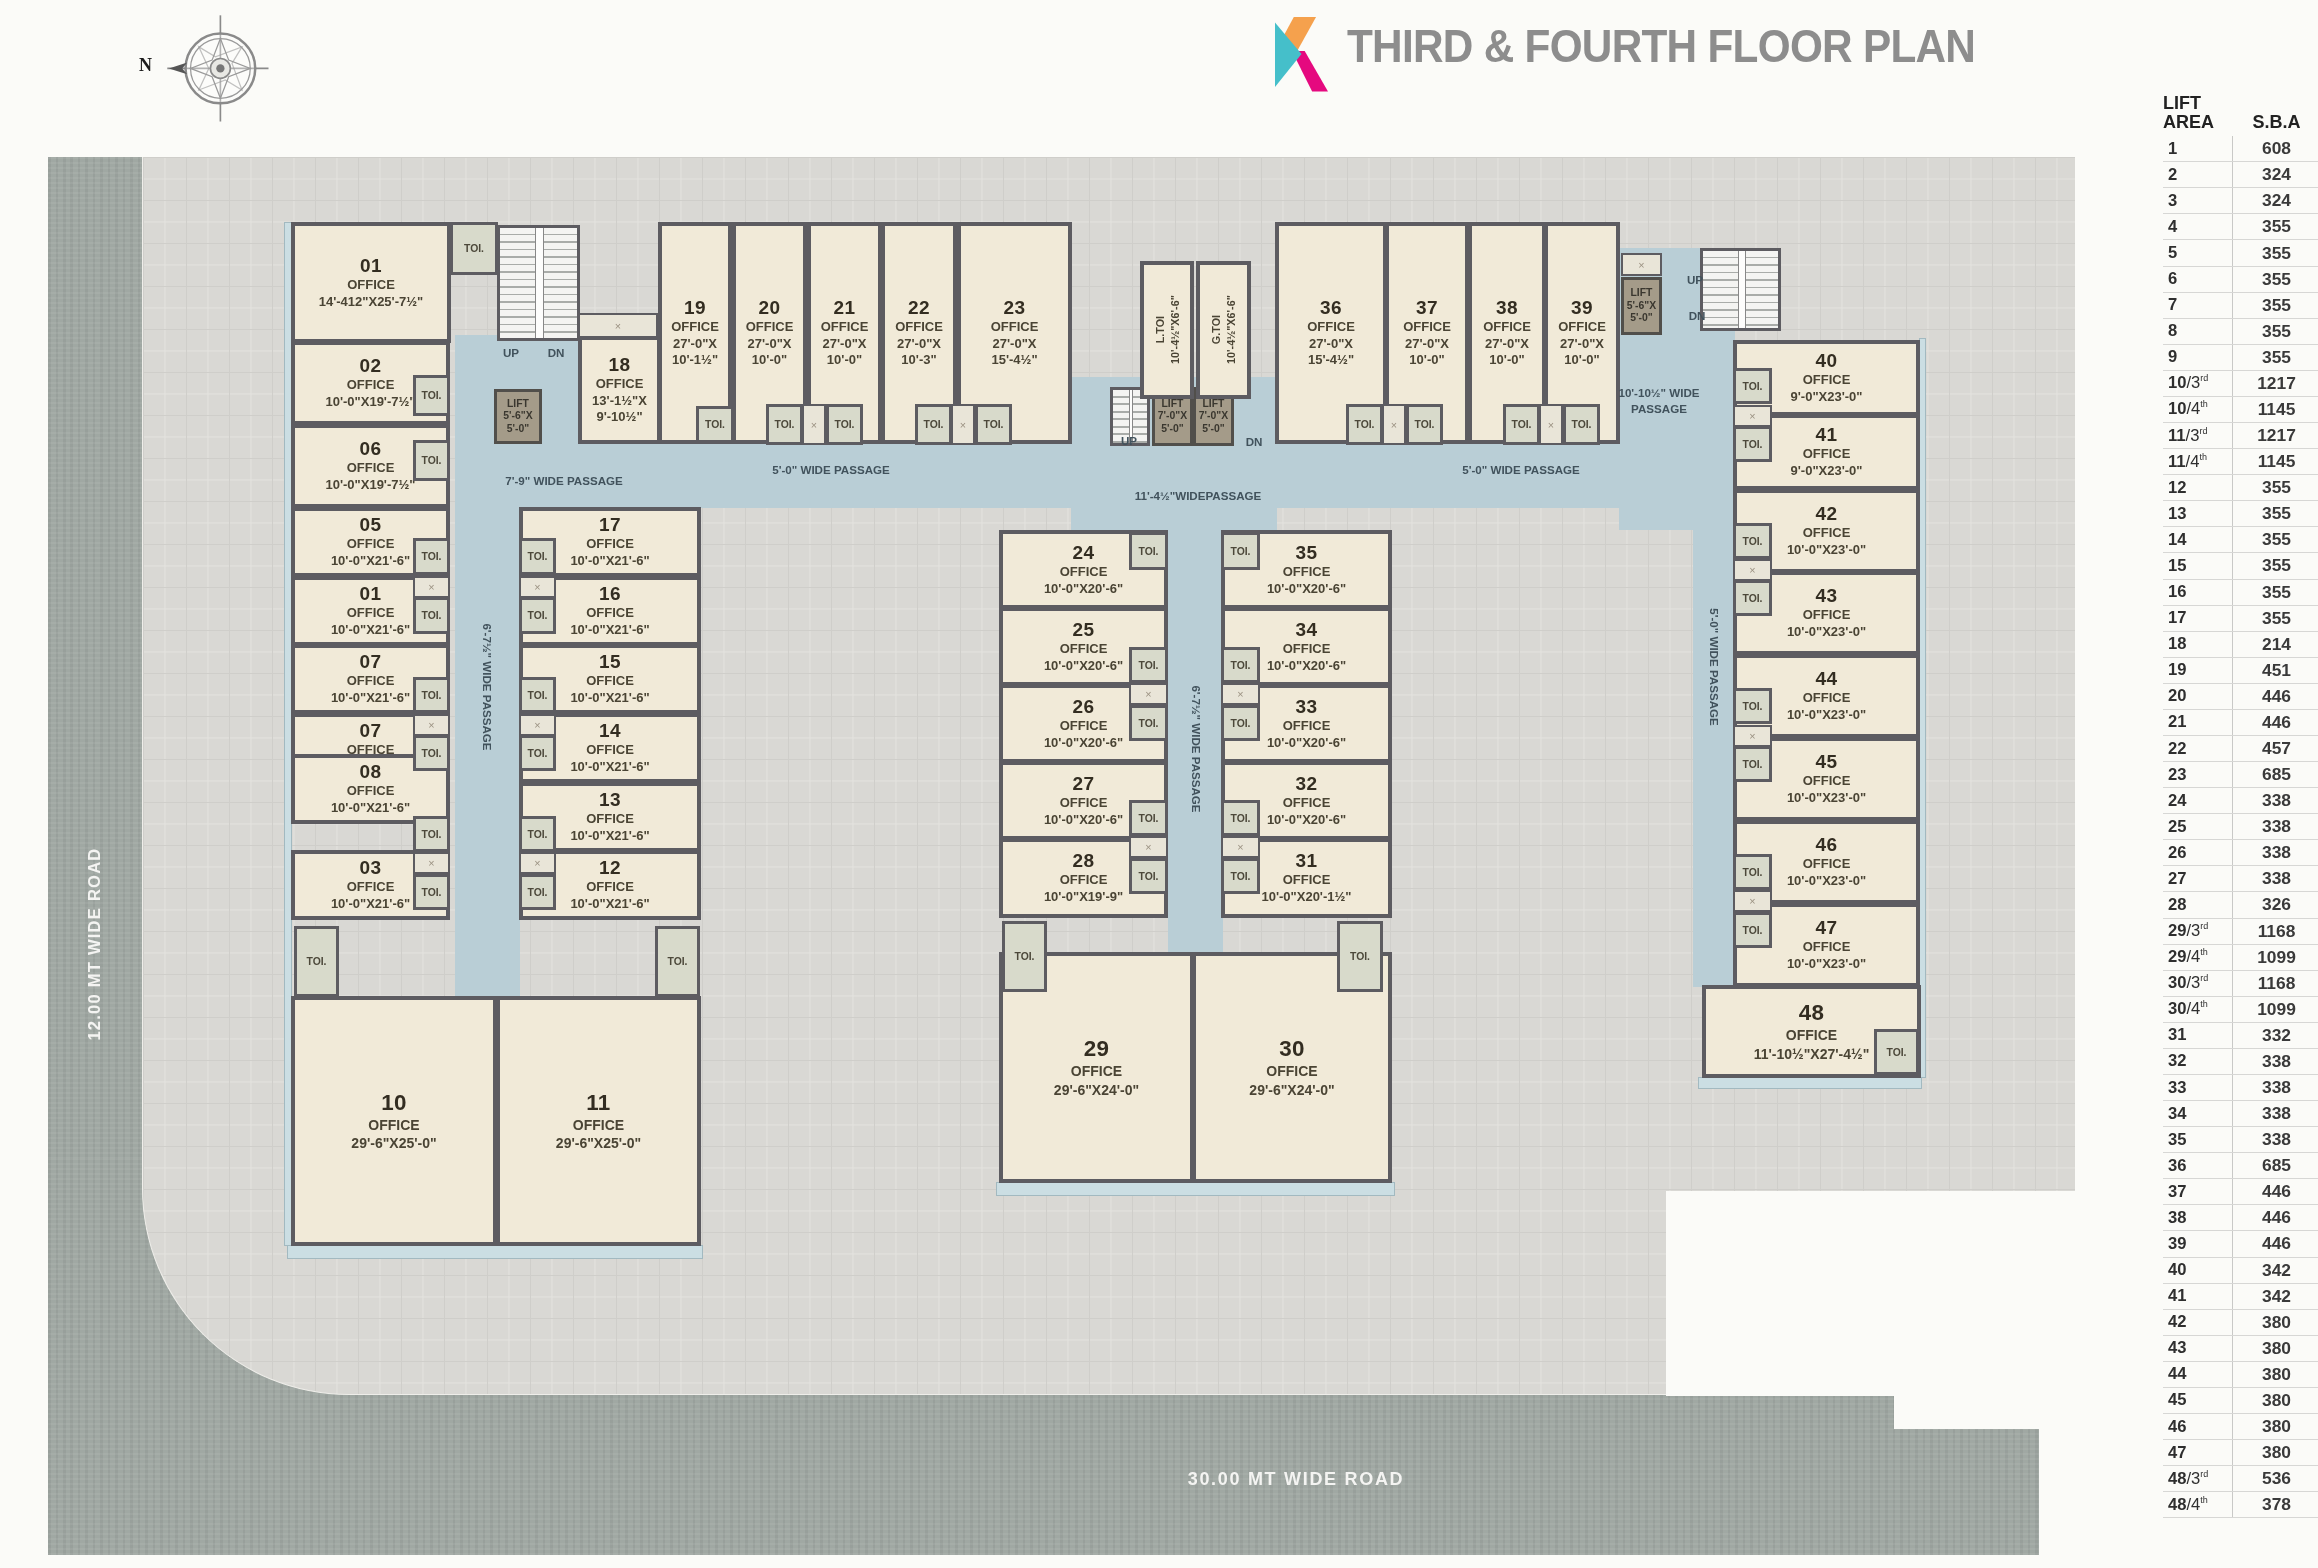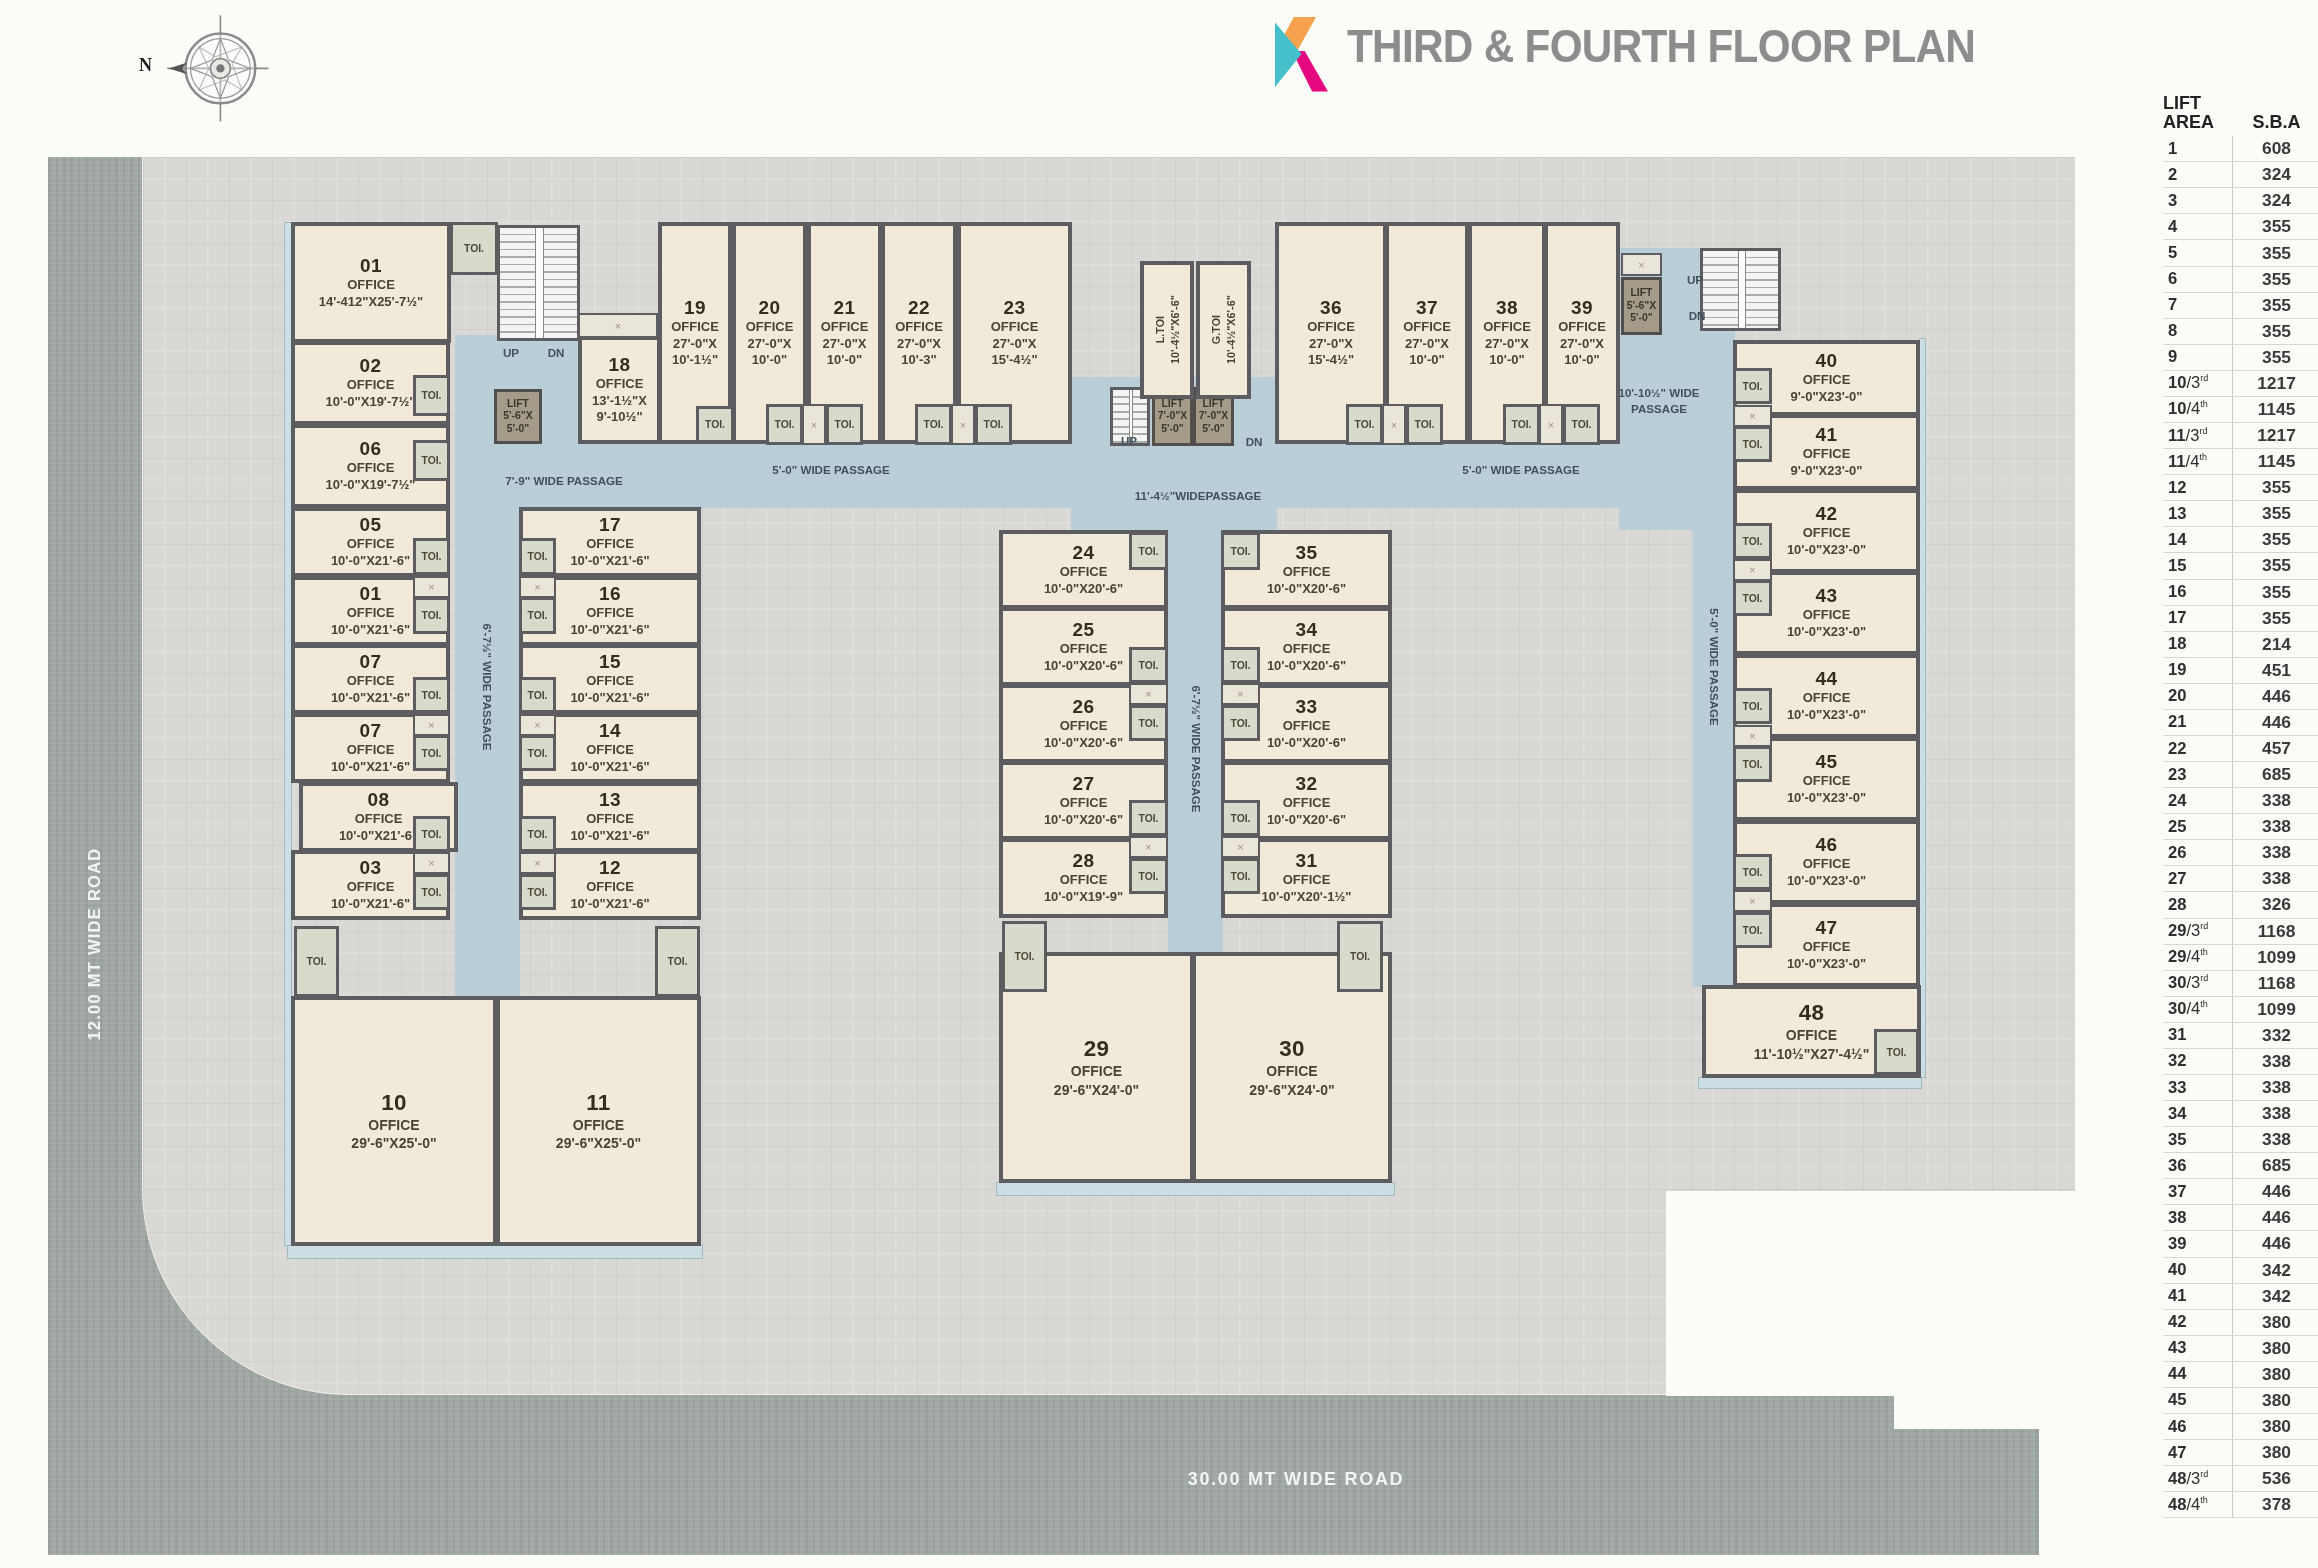--- a/index.html
+++ b/index.html
@@ -139,21 +139,21 @@
       <div class="el office" style="left: 291px; top: 644px; width: 159px; height: 70px;">
         <div class="num">07</div>
         <div class="ln">OFFICE</div>
         <div class="ln">10'-0"X21'-6"</div>
       </div>
       <div class="el office" style="left: 291px; top: 713px; width: 159px; height: 70px;">
         <div class="num">07</div>
         <div class="ln">OFFICE</div>
         <div class="ln">10'-0"X21'-6"</div>
       </div>
-      <div class="el office" style="left: 291px; top: 782px; width: 159px; height: 70px; margin-left: 8px;">
+      <div class="el office" style="left: 291px; top: 754px; width: 159px; height: 70px;">
         <div class="num">08</div>
         <div class="ln">OFFICE</div>
         <div class="ln">10'-0"X21'-6"</div>
       </div>
       <div class="el office" style="left: 291px; top: 850px; width: 159px; height: 70px;">
         <div class="num">03</div>
         <div class="ln">OFFICE</div>
         <div class="ln">10'-0"X21'-6"</div>
       </div>
       <div class="el office big" style="left: 291px; top: 996px; width: 206px; height: 250px;">

